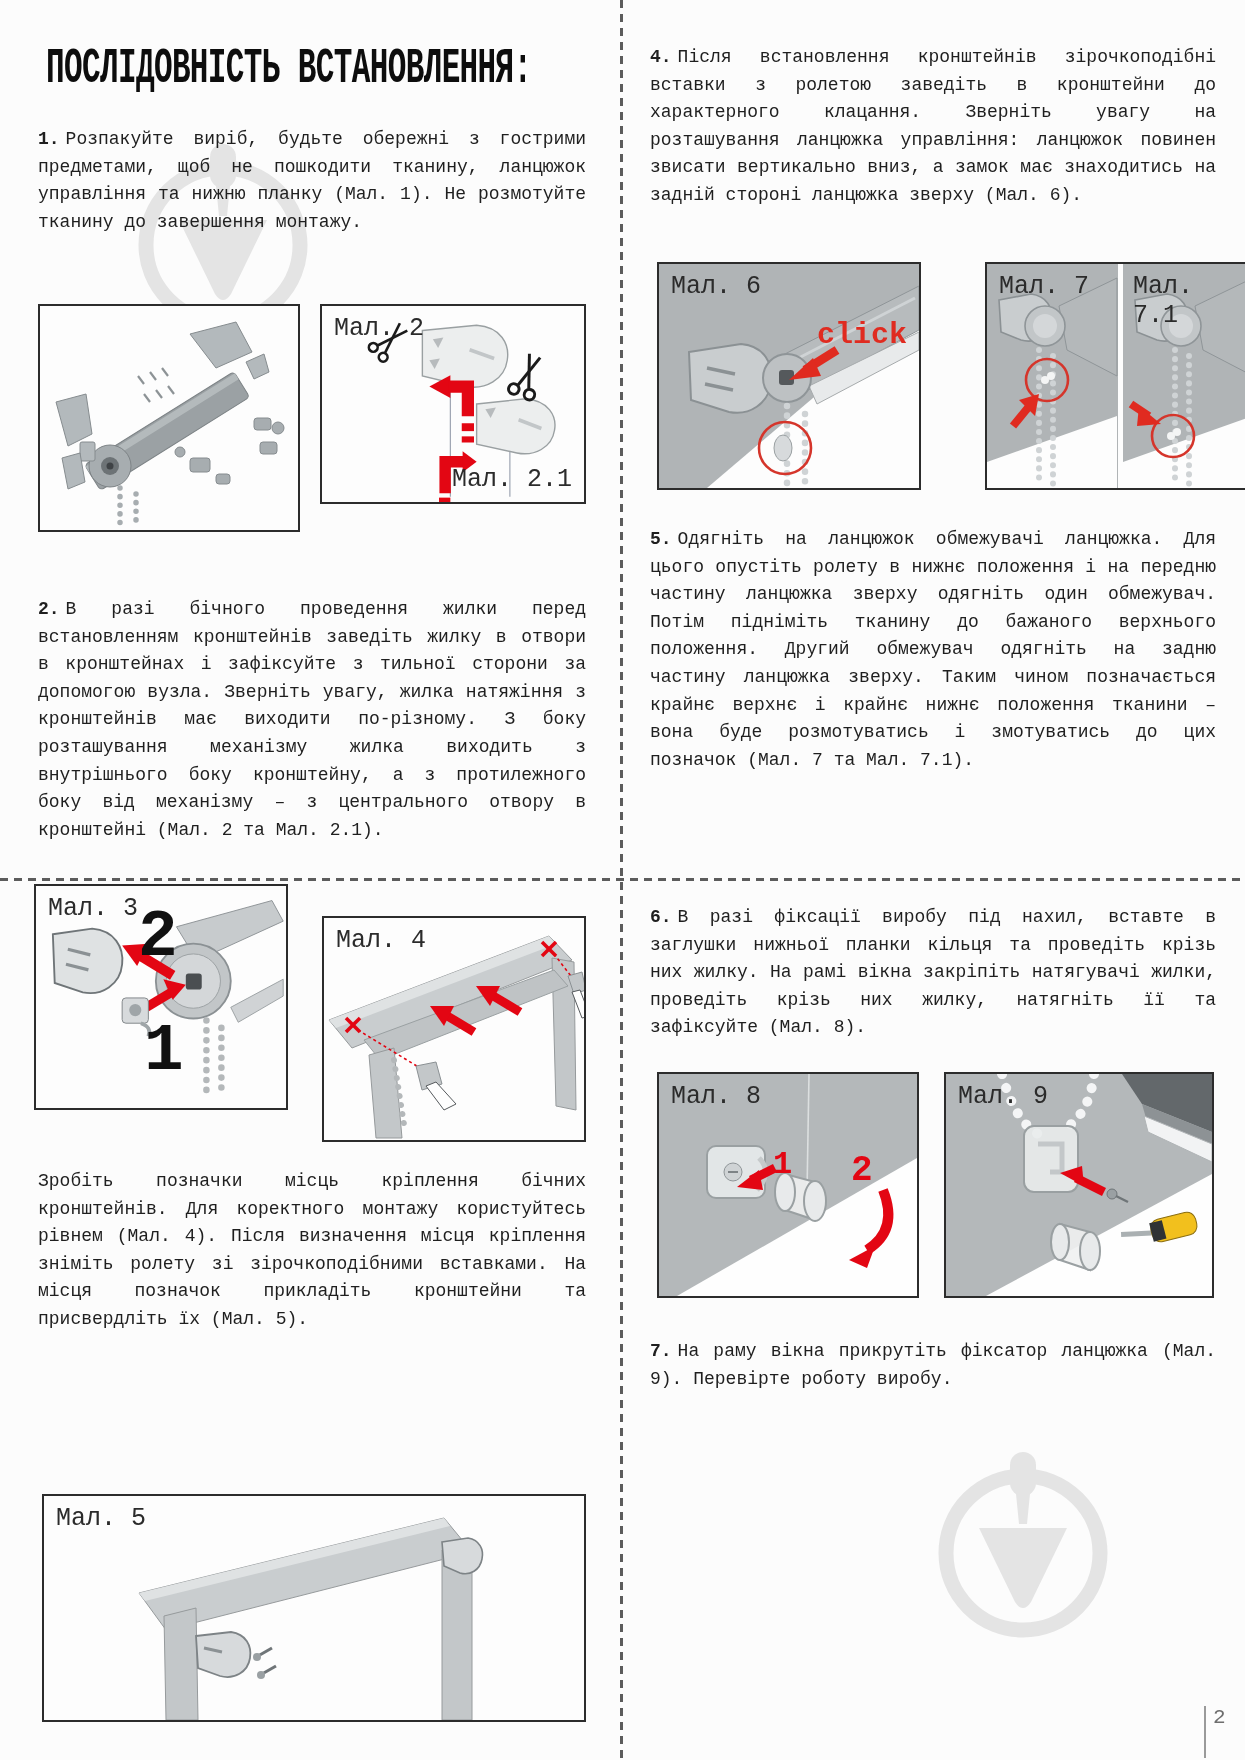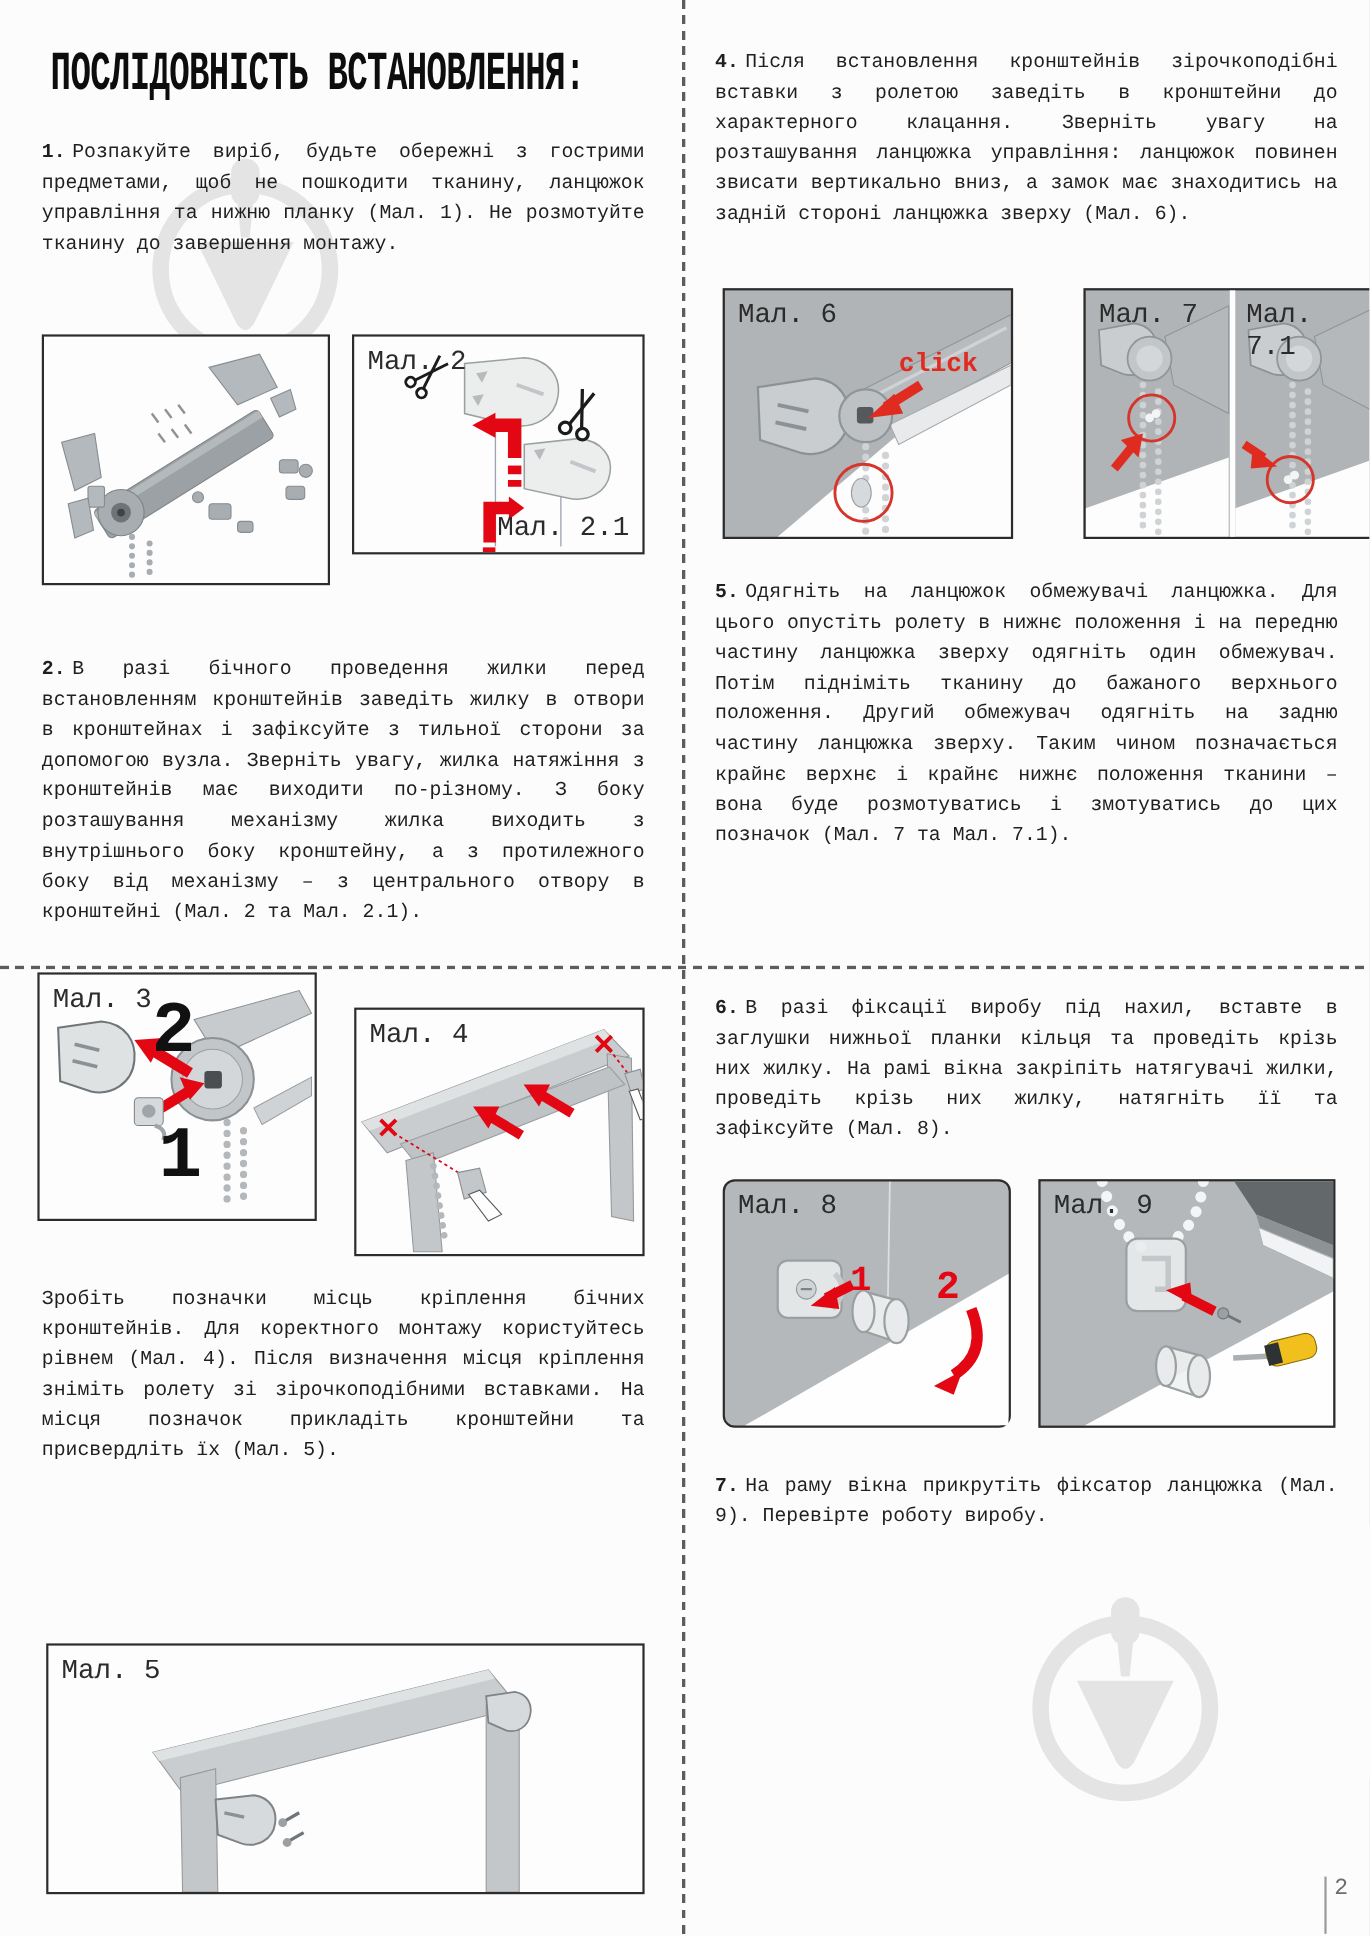--- a/index.html
+++ b/index.html
@@ -217,21 +217,21 @@
       <path d="M398,46 L424,42 C436,44 440,54 438,63 C436,74 426,80 416,77 L400,70 Z" fill="#d7dadc" stroke="#7d8386" stroke-width="1.6"></path>
     </svg>
   </div>
 
   <div class="para col-txt" style="left:650px; top:44px; width:566px;">
     <b>4.</b><span>Після встановлення кронштейнів зірочкоподібні вставки з ролетою заведіть в кронштейни до характерного клацання. Зверніть увагу на розташування ланцюжка управління: ланцюжок повинен звисати вертикально вниз, а замок має знаходитись на задній стороні ланцюжка зверху (Мал. 6).</span>
   </div>
 
   <div class="figbox" style="left:657px; top:262px; width:264px; height:228px; background:#b0b4b6;padding-left:33px;">
     <div class="figlabel">Мал. 6</div>
-    <div class="annot" style="left:158px; top:54px; font-size:24px; color:#e02b20;">click</div>
+    <div class="annot" style="left:158px; top:54px; font-size:30px; color:#e02b20;">click</div>
     <svg viewBox="0 0 260 224">
       <polygon points="48,224 260,44 260,224" fill="#fdfdfd"></polygon>
       <polygon points="118,94 260,22 260,66 138,132" fill="#b7bbbd" stroke="#8f9598"></polygon>
       <line x1="128" y1="100" x2="256" y2="34" stroke="#cfd3d5" stroke-width="3"></line>
       <polygon points="150,122 260,68 260,86 158,140" fill="#e8eaeb" stroke="#a6aaac"></polygon>
       <path d="M30,88 L82,80 C106,82 114,100 112,118 C110,140 90,152 70,148 L32,136 Z" fill="#c9cdcf" stroke="#8b9194" stroke-width="2"></path>
       <line x1="48" y1="104" x2="76" y2="110" stroke="#8b9194" stroke-width="3.5"></line>
       <line x1="46" y1="120" x2="74" y2="126" stroke="#8b9194" stroke-width="3.5"></line>
       <circle cx="128" cy="114" r="24" fill="#bdc1c3" stroke="#8f9598" stroke-width="2"></circle>
       <rect x="120" y="106" width="15" height="15" rx="3" fill="#55595c"></rect>
@@ -283,21 +283,21 @@
   </div>
 
   <div class="para col-txt" style="left:650px; top:526px; width:566px;">
     <b>5.</b><span>Одягніть на ланцюжок обмежувачі ланцюжка. Для цього опустіть ролету в нижнє положення і на передню частину ланцюжка зверху одягніть один обмежувач. Потім підніміть тканину до бажаного верхнього положення. Другий обмежувач одягніть на задню частину ланцюжка зверху. Таким чином позначається крайнє верхнє і крайнє нижнє положення тканини – вона буде розмотуватись і змотуватись до цих позначок (Мал. 7 та Мал. 7.1).</span>
   </div>
 
   <div class="para col-txt" style="left:650px; top:904px; width:566px;">
     <b>6.</b><span>В разі фіксації виробу під нахил, вставте в заглушки нижньої планки кільця та проведіть крізь них жилку. На рамі вікна закріпіть натягувачі жилки, проведіть крізь них жилку, натягніть її та зафіксуйте (Мал. 8).</span>
   </div>
 
-  <div class="figbox" style="left:657px; top:1072px; width:262px; height:226px; background:#b4b8ba;border-radius:11px;">
+  <div class="figbox" style="left:657px; top:1072px; width:262px; height:226px; background:#b4b8ba;">
     <div class="figlabel">Мал. 8</div>
     <div class="annot" style="left:114px; top:72px; font-size:32px; color:#e30613;">1</div>
     <div class="annot" style="left:192px; top:76px; font-size:36px; color:#e30613;">2</div>
     <svg viewBox="0 0 258 222">
       <polygon points="18,222 258,84 258,222" fill="#fefefe"></polygon>
       <line x1="150" y1="0" x2="148" y2="118" stroke="#dcdfe0" stroke-width="1.6"></line>
       <rect x="48" y="72" width="58" height="52" rx="9" fill="#e6e9ea" fill-opacity="0.92" stroke="#9aa0a2" stroke-width="2"></rect>
       <path d="M100,84 q14,14 -2,32" fill="none" stroke="#c6cacb" stroke-width="5"></path>
       <circle cx="74" cy="98" r="9" fill="#cfd3d5" stroke="#8f9598"></circle>
       <line x1="69" y1="98" x2="79" y2="98" stroke="#7d8386" stroke-width="2"></line>

